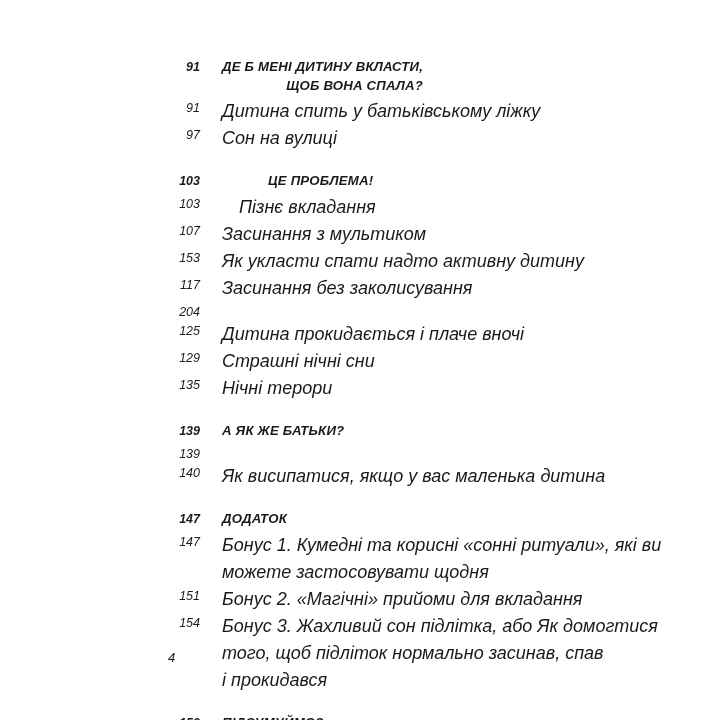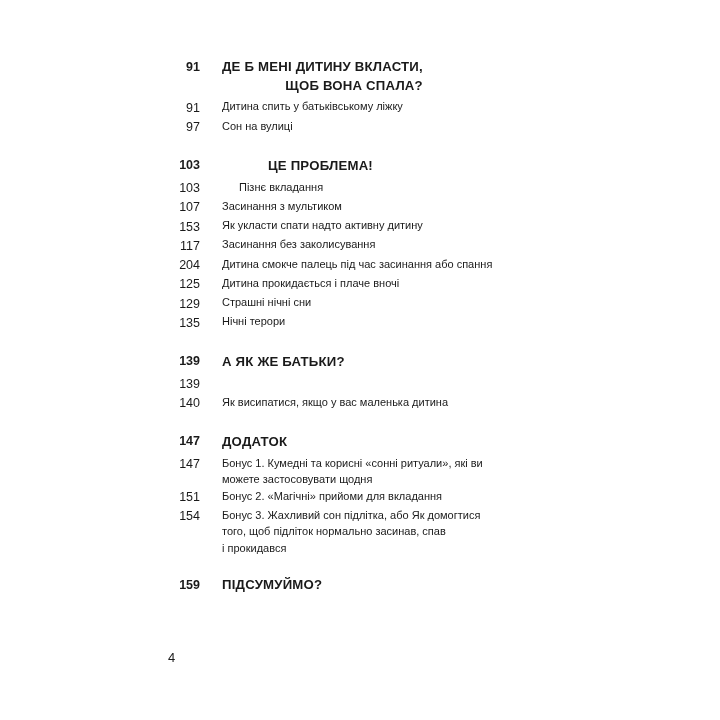--- a/index.html
+++ b/index.html
@@ -14,20 +14,21 @@
     color: #1a1a1a;
     position: relative;
     overflow: hidden;
   }
   .page {
     position: absolute;
     left: 0;
     top: 0;
     width: 596px;
     height: 720px;
+    font-style: italic;
   }
   .toc {
     position: absolute;
     left: 150px;
     top: 58px;
     width: 520px;
   }
   .group {
     margin-bottom: 0;
   }
@@ -39,21 +40,21 @@
   .page-num {
     width: 50px;
     min-width: 50px;
     text-align: right;
     font-size: 12.5px;
     color: #1a1a1a;
     padding-top: 0.5px;
   }
   .entry {
     padding-left: 22px;
-    font-size: 11px;
+    font-size: 18px;
     color: #1a1a1a;
   }
   .row.head .page-num {
     font-weight: bold;
     font-size: 12.5px;
   }
   .row.head .entry {
     font-weight: bold;
     letter-spacing: 0.2px;
     font-size: 13.2px;
@@ -118,21 +119,20 @@
         <div class="row multi">
           <div class="page-num">153</div>
           <div class="entry" style="white-space: pre-line;">Як укласти спати надто активну дитину</div>
         </div>
         <div class="row multi">
           <div class="page-num">117</div>
           <div class="entry" style="white-space: pre-line;">Засинання без заколисування</div>
         </div>
         <div class="row multi">
           <div class="page-num">204</div>
-          <div class="entry" style="white-space: pre-line;">Дитина смокче палець під час засинання або спання</div>
         </div>
         <div class="row multi">
           <div class="page-num">125</div>
           <div class="entry" style="white-space: pre-line;">Дитина прокидається і плаче вночі</div>
         </div>
         <div class="row multi">
           <div class="page-num">129</div>
           <div class="entry" style="white-space: pre-line;">Страшні нічні сни</div>
         </div>
         <div class="row multi">

